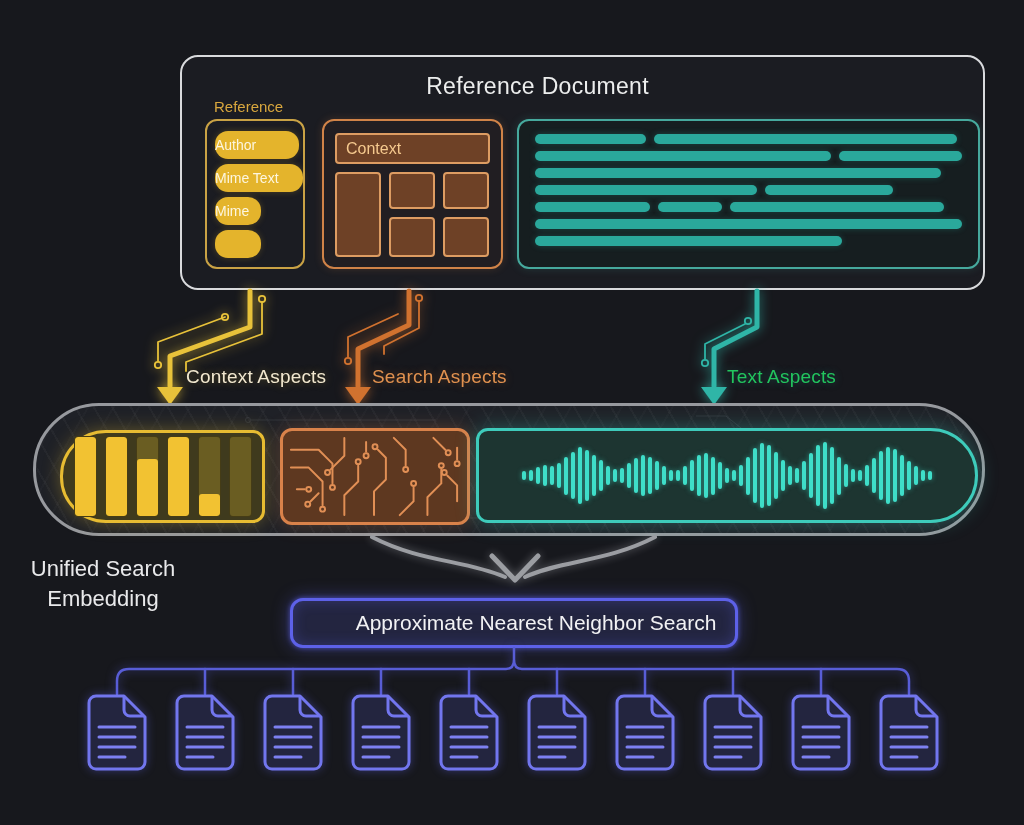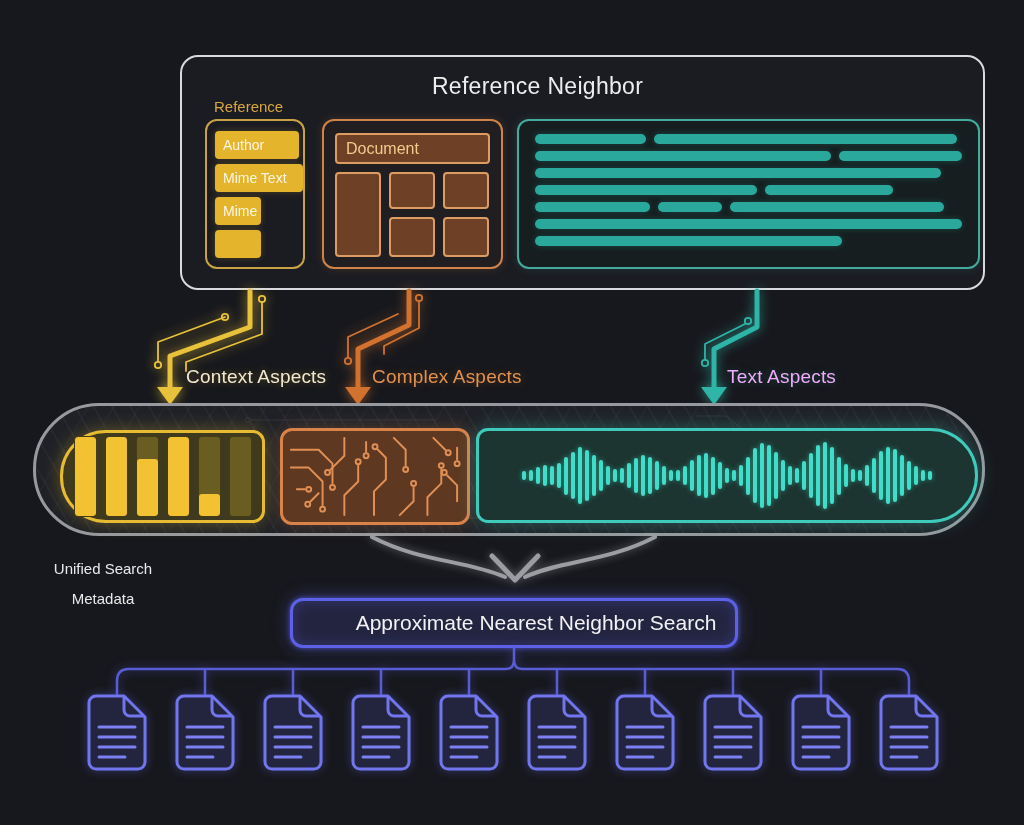--- a/index.html
+++ b/index.html
@@ -8,22 +8,22 @@
   .abs{position:absolute;}
 
   
   .refdoc{left:180px;top:55px;width:805px;height:235px;border:2px solid #d9dadd;
           border-radius:18px;background:#1b1c22;box-sizing:border-box;}
   .refdoc-title{left:-45px;right:45px;top:16px;text-align:center;font-size:23px;
                 letter-spacing:.3px;color:#eceded;}
   .meta-label{left:32px;top:41px;font-size:15px;color:#d9a73e;}
   .meta-box{left:23px;top:62px;width:100px;height:150px;border:2px solid #c9a245;
             border-radius:12px;box-sizing:border-box;padding:10px 0 0 8px;}
-  .pill{height:28px;border-radius:4px;background:#e4b42c;color:#fdf6e0;font-size:14px;
-        line-height:28px;padding-left:8px;margin-bottom:5px;box-sizing:border-box;
+  .pill{height:28px;border-radius:13px;background:#e4b42c;color:#fdf6e0;font-size:14px;
+        line-height:28px;padding-left:0;margin-bottom:5px;box-sizing:border-box;
         box-shadow:0 0 6px rgba(228,180,44,.25);}
   .ctx-box{left:140px;top:62px;width:181px;height:150px;border:2px solid #d08348;
            border-radius:12px;box-sizing:border-box;background:rgba(110,65,38,.08);
            box-shadow:0 0 8px rgba(208,131,72,.2);}
   .ctx-header{left:11px;top:12px;width:155px;height:31px;background:#6e4126;
               border:2px solid #dd9c62;border-radius:4px;box-sizing:border-box;
               color:#f5c98e;font-size:16px;line-height:27px;padding-left:9px;}
   .ctx-grid{left:11px;top:51px;display:grid;grid-template-columns:46px 46px 46px;
             grid-template-rows:37px 40px;gap:8px;}
   .ctx-cell{background:#6e4126;border:2px solid #dd9c62;border-radius:4px;}
@@ -32,21 +32,21 @@
            border-radius:12px;box-sizing:border-box;background:#161e20;
            padding:13px 16px;box-shadow:0 0 10px rgba(70,169,157,.2);}
   .txt-row{display:flex;gap:8px;margin-bottom:7px;}
   .txt-bar{height:10px;border-radius:5px;background:#2aa89b;
            box-shadow:0 0 6px rgba(42,168,155,.3);}
 
   
   .aspect-label{font-size:19px;letter-spacing:.2px;}
   .lbl-simple{left:186px;top:366px;color:#f2e8cf;text-shadow:0 0 8px rgba(232,194,58,.35);}
   .lbl-complex{left:372px;top:366px;color:#e0914f;text-shadow:0 0 8px rgba(209,114,47,.35);}
-  .lbl-text{left:727px;top:366px;color:#f0abfc;text-shadow:0 0 8px rgba(47,181,167,.35);}
+  .lbl-text{left:727px;top:366px;color:#22c55e;text-shadow:0 0 8px rgba(47,181,167,.35);}
 
   
   .pillbar{left:33px;top:403px;width:952px;height:133px;border:3px solid #97999e;
            border-radius:66px;background:#1f2127;box-sizing:border-box;
            background-image:
              repeating-linear-gradient(60deg, rgba(255,255,255,.03) 0 2px, transparent 2px 16px),
              repeating-linear-gradient(-60deg, rgba(255,255,255,.02) 0 2px, transparent 2px 22px);}
   .embed-yellow{left:24px;top:24px;width:205px;height:93px;border:3px solid #e7bc32;
                 border-radius:46px 12px 12px 46px;background:#3f3a1d;box-sizing:border-box;
                 display:flex;justify-content:center;align-items:center;gap:8px;
@@ -57,21 +57,21 @@
   .embed-orange{left:244px;top:22px;width:190px;height:97px;border:3px solid #d9824a;
                 border-radius:12px;background:#5e3820;box-sizing:border-box;overflow:hidden;
                 box-shadow:0 0 18px rgba(217,130,74,.3);}
   .embed-teal{left:440px;top:22px;width:502px;height:95px;border:3px solid #3ecbbb;
               border-radius:12px 48px 48px 12px;background:#1d3531;box-sizing:border-box;
               display:flex;justify-content:center;align-items:center;gap:3px;
               box-shadow:0 0 20px rgba(62,203,187,.35);}
   .wbar{width:4px;border-radius:2px;background:#3fdec9;
         box-shadow:0 0 5px rgba(63,222,201,.55);}
 
-  .embed-label{left:20px;top:554px;width:166px;text-align:center;font-size:15px;
+  .embed-label{left:20px;top:554px;width:166px;text-align:center;font-size:22px;
                line-height:30px;color:#e9e9eb;}
 
   
   .ann-box{left:290px;top:598px;width:448px;height:50px;border:3px solid #5d61e8;
            border-radius:13px;background:#232540;box-sizing:border-box;
            display:flex;align-items:center;justify-content:center;font-size:21px;color:#f2f2f4;
            box-shadow:0 0 5px rgba(93,97,232,.7),0 0 18px rgba(93,97,232,.4),
                       inset 0 0 14px rgba(93,97,232,.3);padding-left:44px;}
 
   .docs-row{left:0;top:694px;width:1024px;height:80px;}
@@ -84,33 +84,33 @@
   .glow-t{filter:drop-shadow(0 0 6px rgba(47,181,167,.75));}
   .glow-g{filter:drop-shadow(0 0 4px rgba(200,202,208,.45));}
   .glow-i{filter:drop-shadow(0 0 5px rgba(93,97,232,.55));}
 </style>
 </head>
 <body>
 
 <div class="canvas">
 
   <div class="abs refdoc">
-    <div class="abs refdoc-title">Reference Neighbor</div>
+    <div class="abs refdoc-title">Reference Document</div>
     <div class="abs meta-label">Reference</div>
     <div class="abs meta-box">
       <div id="metadata-pills">
           <div class="pill" style="width: 84px;">Author</div>
           <div class="pill" style="width: 88px;">Mime Text</div>
           <div class="pill" style="width: 46px;">Mime</div>
           <div class="pill" style="width: 46px;"></div>
         </div>
     </div>
 
     <div class="abs ctx-box">
-      <div class="abs ctx-header">Document</div>
+      <div class="abs ctx-header">Context</div>
       <div class="abs ctx-grid">
         <div class="ctx-cell ctx-tall"></div>
         <div class="ctx-cell"></div>
         <div class="ctx-cell"></div>
         <div class="ctx-cell"></div>
         <div class="ctx-cell"></div>
       </div>
     </div>
 
     <div class="abs txt-box">
@@ -169,21 +169,21 @@
     <g class="glow-t" stroke="#2fb5a7" fill="none" stroke-linejoin="round" stroke-linecap="round">
       <path d="M757 291 V327 L714 349 V386" stroke-width="5"></path>
       <path d="M745 324 L705 344 V359" stroke-width="1.8"></path>
       <circle cx="748" cy="321" r="3.2" stroke-width="1.8"></circle>
       <circle cx="705" cy="363" r="3.2" stroke-width="1.8"></circle>
       <polygon points="701,387 727,387 714,405" fill="#2fb5a7" stroke="none"></polygon>
     </g>
   </svg>
 
   <div class="abs aspect-label lbl-simple">Context Aspects</div>
-  <div class="abs aspect-label lbl-complex">Complex Aspects</div>
+  <div class="abs aspect-label lbl-complex">Search Aspects</div>
   <div class="abs aspect-label lbl-text">Text Aspects</div>
 
   <div class="abs pillbar">
     <svg class="overlay" width="946" height="127" viewBox="0 0 946 127" style="opacity:.4">
       <g stroke="#4a4e57" stroke-width="1" fill="none">
         <path d="M215 14 H400 M430 112 H620 L640 96 M660 10 L690 10 L710 26 M880 30 V60 M900 95 H860 L840 112"></path>
         <circle cx="212" cy="14" r="2.5"></circle>
           <circle cx="625" cy="112" r="2.5"></circle>
         <circle cx="713" cy="28" r="2.5"></circle>
           <circle cx="903" cy="95" r="2.5"></circle>
@@ -305,21 +305,21 @@
         <span class="wbar" style="height: 41.3px;"></span>
         <span class="wbar" style="height: 28.1px;"></span>
         <span class="wbar" style="height: 18.2px;"></span>
         <span class="wbar" style="height: 11.6px;"></span>
         <span class="wbar" style="height: 8.3px;"></span>
       </div>
   </div>
 
   <div class="abs embed-label">
     <div>Unified Search</div>
-    <div>Metadata</div>
+    <div>Embedding</div>
   </div>
 
   <svg class="overlay glow-g" width="1024" height="825" viewBox="0 0 1024 825">
     <g stroke="#9b9da2" fill="none" stroke-linecap="round" stroke-linejoin="round">
       <path d="M372 537 C 420 562 465 560 505 577" stroke-width="4"></path>
       <path d="M655 537 C 607 562 562 560 525 577" stroke-width="4"></path>
       <path d="M492 556 L515 580 L538 556" stroke-width="5"></path>
     </g>
   </svg>
 

